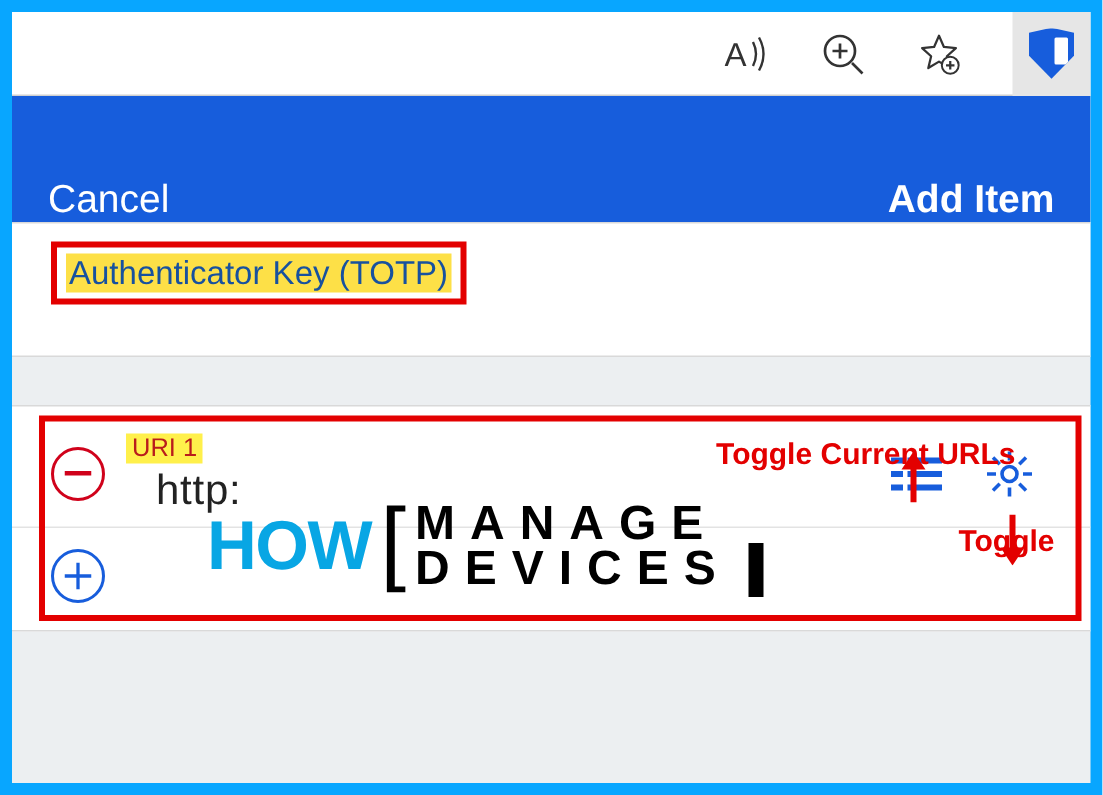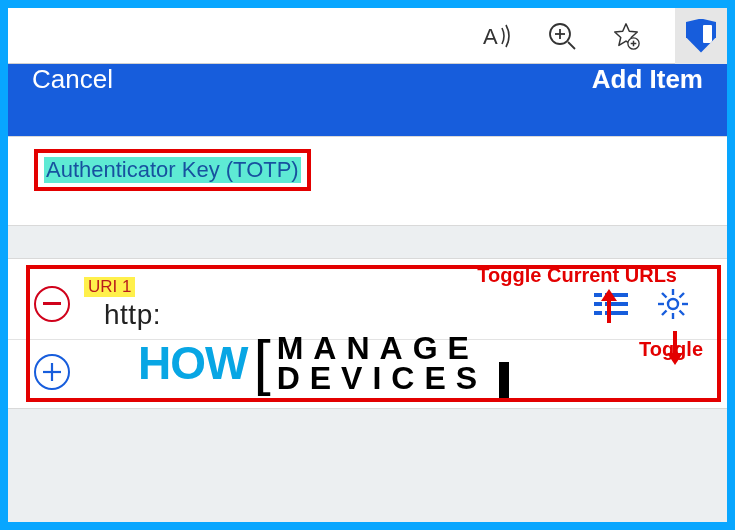--- a/index.html
+++ b/index.html
@@ -38,25 +38,25 @@
     clip-path: polygon(50% 0, 100% 10%, 100% 55%, 50% 100%, 0 55%, 0 10%);
     position: relative;
   }
   .browser-bar .ext .shield::after{
     content:""; position:absolute; right:4px; top:6px; width:9px; height:18px;
     background:#fff; border-radius:1px;
   }
 
   
   .app-header {
-    height: 72px;
+    height: 84px;
     background: #175DDC;
     color: #fff;
     display: flex;
-    align-items: flex-start;
+    align-items: flex-end;
     justify-content: space-between;
     padding: 0 24px;
     font-size: 26px;
   }
   .app-header .title { font-weight: 700; }
   .app-header .left, .app-header .right { font-weight: 400; }
 
   
   .field-block {
     background: #fff;
@@ -65,21 +65,21 @@
     padding: 12px 20px 34px 20px;
     position: relative;
   }
   .totp-wrap {
     border: 4px solid #E30000;
     display: inline-block;
     padding: 4px 6px;
     margin-left: 6px;
   }
   .totp-label {
-    background: #5eead4;
+    background: #fde047;
     color: #17519f;
     font-size: 22px;
     padding: 0 2px;
     display: inline-block;
   }
 
   .gap { height: 32px; }
 
   
   .uri-section {
@@ -138,21 +138,21 @@
     border-top: 1px solid #e3e3e3;
   }
   .add-circle {
     width: 36px; height: 36px; border: 2px solid #175DDC; border-radius: 50%;
     display: flex; align-items: center; justify-content: center;
     color: #175DDC; font-size: 24px; line-height: 1;
   }
   .new-uri-label { color: #175DDC; font-size: 24px; }
 
   
-  .ann { position: absolute; color: #E30000; font-size: 20px; font-weight: 700; pointer-events: none; }
+  .ann { position: absolute; color: #E30000; font-size: 20px; font-weight: 700; pointer-events: none; margin-top: 16px; }
   .ann.toggle-urls { right: 50px; top: 5px; }
   .ann.toggle-opts { right: 24px; bottom: 48px; text-align: center; line-height: 1.1; }
   .arrow { position: absolute; pointer-events: none; }
   .arrow svg { display: block; }
 
   
   .watermark {
     position: absolute;
     left: 130px; top: 325px;
     display: flex; align-items: center; gap: 6px;

